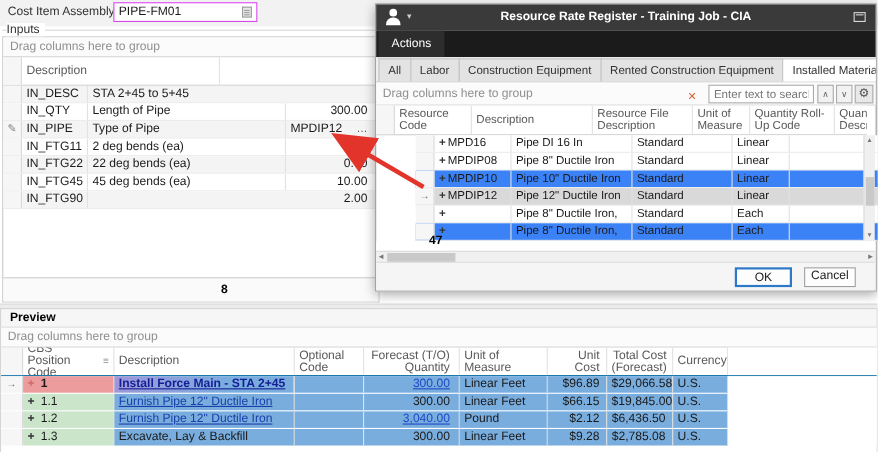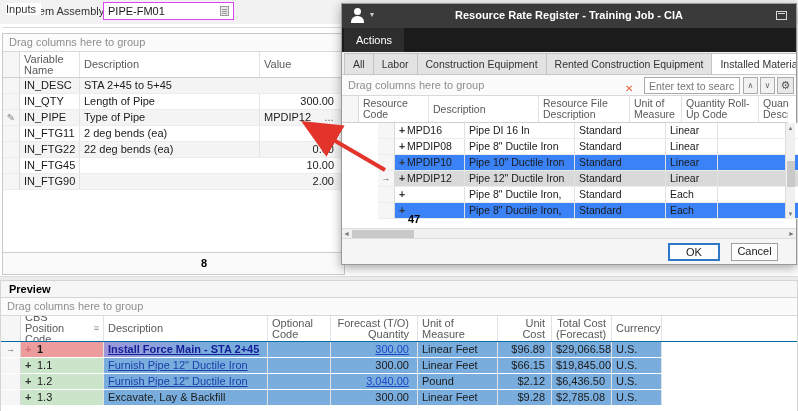--- a/index.html
+++ b/index.html
@@ -9,21 +9,21 @@
 
   
   .topbar { position:absolute; left:0; top:0; width:798px; height:24px; background:#f2f2f2; }
   .topbar-label { position:absolute; left:7px; top:5px; color:#333; }
   .cia-input { position:absolute; left:103px; top:2px; width:131px; height:18px; background:#fff; border:1px solid #d946ef; display:flex; align-items:center; padding:0 4px; }
   .cia-input .val { flex:1; }
   .form-icon { width:9px; height:10px; border:1px solid #9a9a9a; position:relative; background:#e8e8e8; }
   .form-icon:before { content:""; position:absolute; left:1px; top:2px; width:5px; height:1px; background:#9a9a9a; box-shadow:0 2px 0 #9a9a9a, 0 4px 0 #9a9a9a; }
 
   
-  .inputs-title { position:absolute; left:6px; top:3px; background:#fff; padding-right:5px; color:#333; z-index:2; }
+  .inputs-title { position:absolute; left:6px; top:21px; background:#fff; padding-right:5px; color:#333; z-index:2; }
   .inputs-groupline { position:absolute; left:2px; top:27px; width:343px; height:1px; background:#d8d8d8; }
   .inputs-panel { position:absolute; left:2px; top:33px; width:343px; height:242px; border:1px solid #c9c9c9; background:#fff; }
   .grouphint { height:18px; line-height:17px; padding-left:6px; color:#8f8f8f; background:#fbfbfb; border-bottom:1px solid #d9d9d9; position:relative; }
 
   .lgrid-head { display:flex; height:26px; border-bottom:1px solid #cfcfcf; background:#fff; color:#595959; }
   .lgrid-head > div, .lrow > div { border-right:1px solid #e2e2e2; padding:0 4px; overflow:hidden; }
   .lgrid-head > div { display:flex; align-items:center; line-height:11px; }
   .lrow { display:flex; height:16px; line-height:15px; border-bottom:1px solid #ececec; background:#fff; }
   .lrow.alt { background:#f4f4f4; }
   .c-ind { width:17px; flex:none; padding:0 !important; text-align:center; color:#777; font-size:9px; background:#f6f6f6; border-right:1px solid #d9d9d9 !important; }
@@ -104,21 +104,21 @@
   .d-desc { width:110px; flex:none; }
   .d-file { width:91px; flex:none; }
   .d-uom { width:52px; flex:none; }
   .d-roll { width:77px; flex:none; }
   .d-rolldesc { width:29px; flex:none; border-right:none !important; }
   .vscroll { position:absolute; right:1px; top:119px; width:10px; height:96px; background:#f0f0f0; border-left:1px solid #dcdcdc; }
   .vscroll .up { position:absolute; top:0; left:0; width:100%; height:10px; font-size:6px; color:#777; text-align:center; line-height:10px; cursor:pointer; }
   .vscroll .down { position:absolute; bottom:0; left:0; width:100%; height:10px; font-size:6px; color:#777; text-align:center; line-height:10px; cursor:pointer; }
   .vscroll .thumb { position:absolute; top:38px; left:1px; width:8px; height:26px; background:#c9c9c9; cursor:pointer; }
   .dlg-countbar { position:absolute; left:0; top:215px; width:100%; height:9px; background:#fff; }
-  .dlg-countbar b { position:absolute; left:66px; top:-6px; color:#000;text-align:center; }
+  .dlg-countbar b { position:absolute; left:48px; top:-6px; color:#000;text-align:center; }
   .hscroll { position:absolute; left:0; top:224px; width:100%; height:12px; background:#f0f0f0; border-top:1px solid #dcdcdc; }
   .hscroll .left { position:absolute; left:1px; top:1px; font-size:7px; color:#777; cursor:pointer; }
   .hscroll .right { position:absolute; right:1px; top:1px; font-size:7px; color:#777; cursor:pointer; }
   .hscroll .thumb { position:absolute; left:10px; top:1px; width:62px; height:9px; background:#c9c9c9; cursor:pointer; }
   .dlg-btnbar { position:absolute; left:0; bottom:0; width:100%; height:26px; background:#f5f5f5; border-top:1px solid #ddd; }
   .btn { position:absolute; top:4px; height:18px; background:#fdfdfd; text-align:center; line-height:15px; cursor:pointer; color:#222; }
   .btn-ok { right:76px; width:52px; border:2px solid #2e79c7; }
   .btn-cancel { right:18px; width:47px; border:1px solid #9f9f9f; }
 
   
@@ -136,23 +136,21 @@
       <span class="form-icon"></span>
     </div>
   </div>
 
   <span class="inputs-title">Inputs</span>
   <div class="inputs-groupline"></div>
   <div class="inputs-panel">
     <div class="grouphint">Drag columns here to group</div>
     <div class="lgrid-head">
       <div class="c-ind"></div>
-      <div class="c-name">Variable Name</div>
       <div class="c-desc">Description</div>
-      <div class="c-val" style="justify-content:flex-start">Value</div>
     </div>
     <div class="lrow alt">
       <div class="c-ind"></div>
       <div class="c-name">IN_DESC</div>
       <div class="c-val left">STA 2+45 to 5+45</div>
     </div>
     <div class="lrow">
       <div class="c-ind"></div>
       <div class="c-name">IN_QTY</div>
       <div class="c-desc">Length of Pipe</div>
@@ -175,20 +173,21 @@
     </div>
     <div class="lrow alt">
       <div class="c-ind"></div>
       <div class="c-name">IN_FTG22</div>
       <div class="c-desc">22 deg bends (ea)</div>
       <div class="c-val">0.00</div>
     </div>
     <div class="lrow">
       <div class="c-ind"></div>
       <div class="c-name">IN_FTG45</div>
+      <div class="c-desc">45 deg bends (ea)</div>
       <div class="c-val">10.00</div>
     </div>
     <div class="lrow alt">
       <div class="c-ind"></div>
       <div class="c-name">IN_FTG90</div>
       <div class="c-val">2.00</div>
     </div>
     <div class="lgrid-footer">
       <b>8</b>
     </div>

